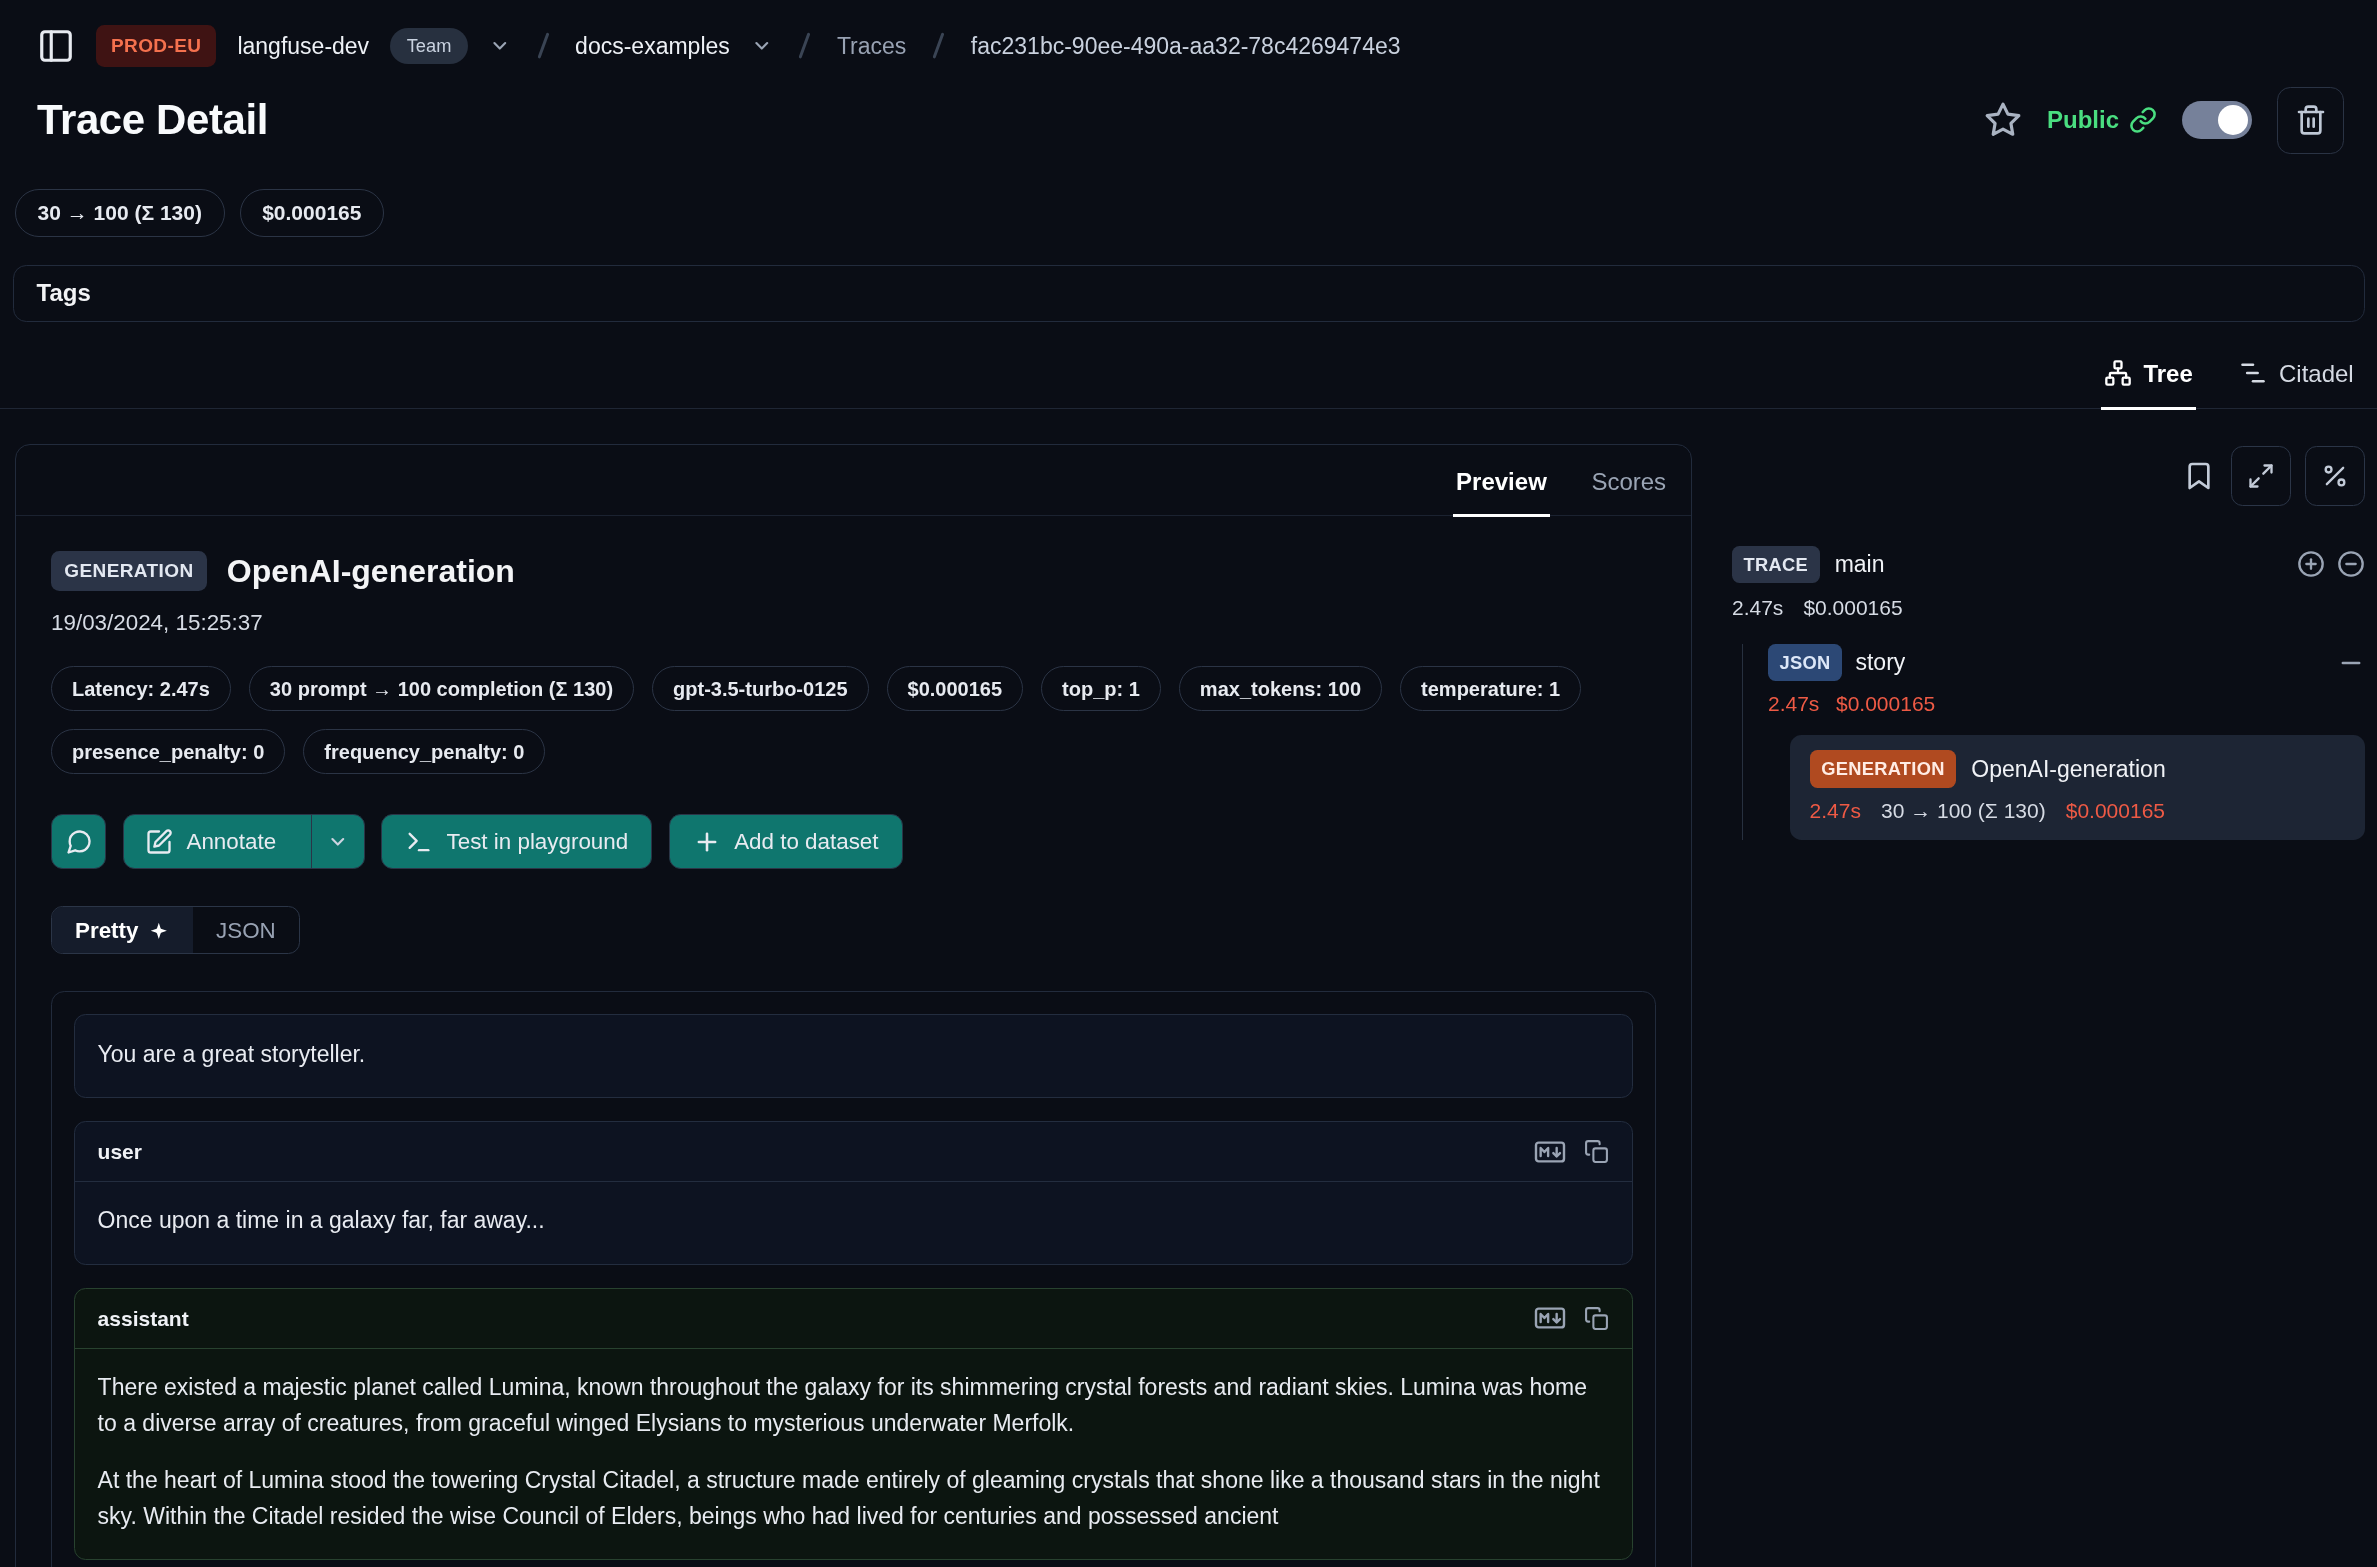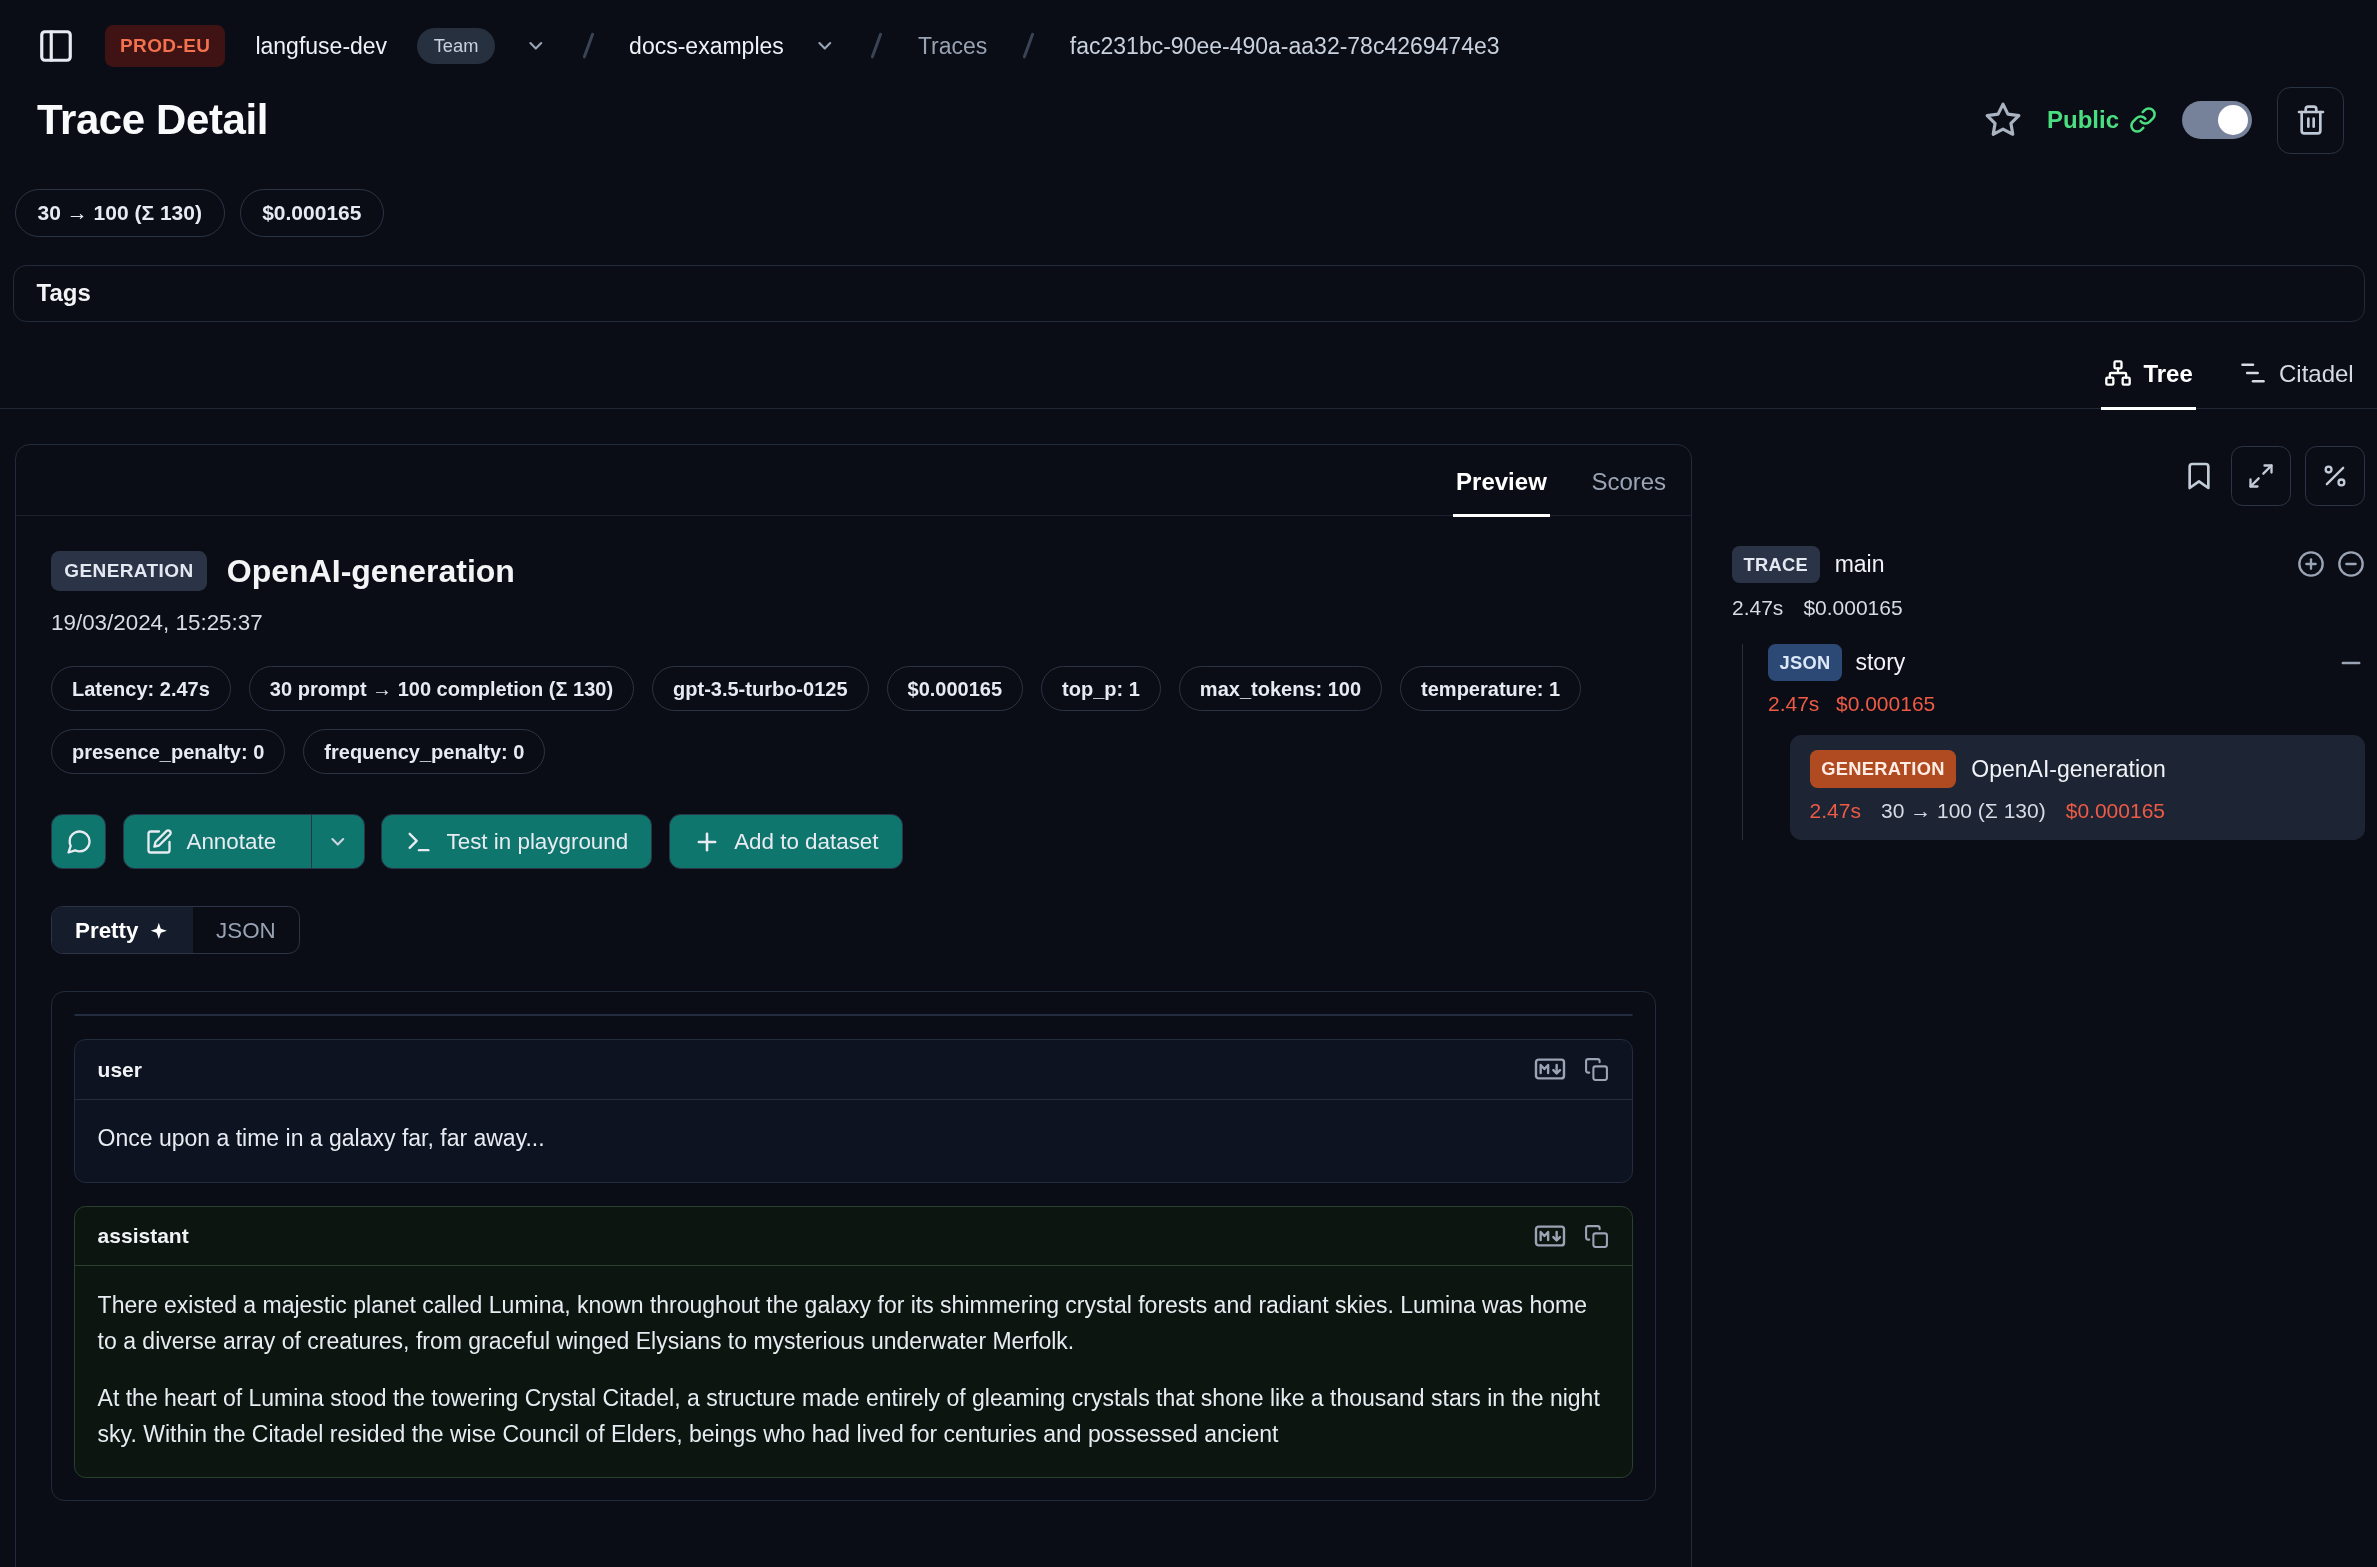--- a/index.html
+++ b/index.html
@@ -15,21 +15,21 @@
     overflow:hidden;
   }
   svg{ display:block; }
   .i14{ width:21.6px; height:21.6px; }
   .i16{ width:25px; height:25px; }
   .i18{ width:28px; height:28px; }
   .i20{ width:32px; height:32px; }
   .i24{ width:38px; height:38px; }
 
   
-  .topbar{ display:flex; align-items:center; gap:30px; padding:25px 37px 0 37px; }
+  .topbar{ display:flex; align-items:center; gap:21px; padding:25px 37px 0 37px; }
   .plain-btn{ background:none; border:none; color:#e7eaf0; display:flex; align-items:center; cursor:pointer; }
   .env-badge{ background:var(--envbg); color:var(--envtext); font-weight:700; font-size:19px;
     letter-spacing:0.4px; padding:7.5px 15px; border-radius:8.3px; }
   .crumb{ font-size:23px; color:#eef1f6; font-weight:500; }
   .crumb.dim{ color:#98a2b3; font-weight:400; }
   .crumb.id{ color:#c9d1de; font-weight:400; }
   .team-pill{ background:#27303f; color:#c9d2e0; font-size:18.3px; padding:5px 16.6px; border-radius:830px; }
   .chev{ color:#9aa4b4; display:flex; }
   .slash{ width:2.5px; height:27px; background:#3a4454; transform:rotate(20deg); border-radius:1.7px; margin:0 10px; }
 
@@ -290,20 +290,21 @@
             </svg>
         </div>
         <div class="seg">
           <span>JSON</span>
         </div>
       </div>
 
       <div class="messages">
 
         <div class="msg">
+          <div class="msg-body">You are a great storyteller.</div>
         </div>
 
         <div class="msg">
           <div class="msg-header">
             <span class="msg-role">user</span>
             <span class="msg-tools">
               <button class="tool">
                 <svg class="i20" viewBox="0 0 24 24" fill="none" stroke="currentColor" stroke-width="1.8" stroke-linecap="round" stroke-linejoin="round">
                     <rect x="1.5" y="5" width="21" height="14" rx="2"></rect>
                     <path d="M5 15v-6l2.8 3L10.6 9v6"></path>

